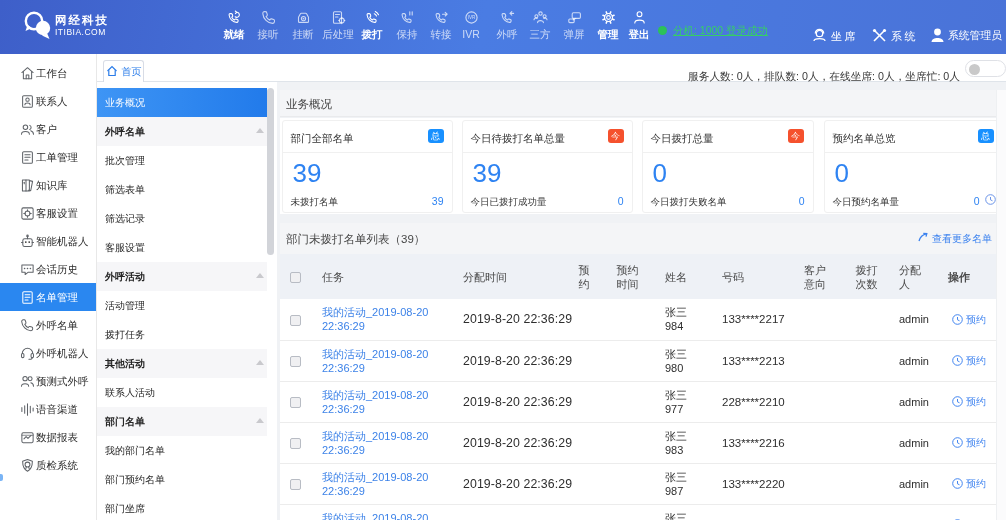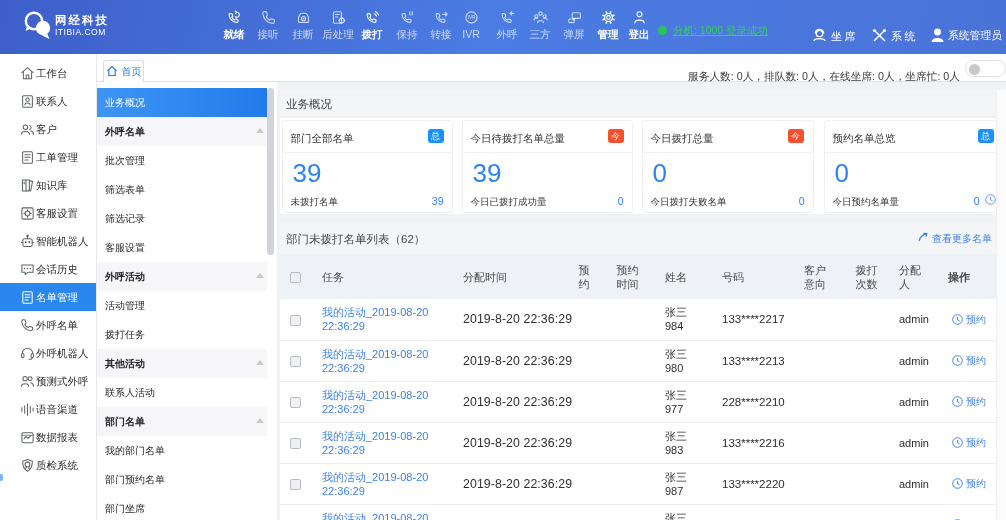--- a/index.html
+++ b/index.html
@@ -408,21 +408,21 @@
       <div class="bt">今日预约名单量</div>
       <div class="bv" style="right:19px;">0</div>
       <svg style="position:absolute;right:3px;top:73px;" width="11" height="11" viewBox="0 0 11 11" fill="none" stroke="#6a93e8" stroke-width="1">
           <circle cx="5.5" cy="5.5" r="4.8"></circle>
           <path d="M5.5 3 V5.8 L7.5 6.8"></path>
         </svg>
     </div>
   </div>
 
   <div class="panel" id="p2">
-    <div id="p2h">部门未拨打名单列表（62）</div>
+    <div id="p2h">部门未拨打名单列表（39）</div>
     <div id="more"><svg width="12" height="12" viewBox="0 0 12 12" fill="none" stroke="#3b82ef" stroke-width="1.3" style="vertical-align:-1px;margin-right:3px;">
           <path d="M2 10 C3 6 6 3.5 9.5 2.8"></path>
           <path d="M6.3 2.3 L9.8 2.6 L9 5.6"></path>
         </svg>查看更多名单</div>
     <table>
       <colgroup>
         <col style="width:42px">
           <col style="width:141px">
           <col style="width:100px">
           <col style="width:42px">

